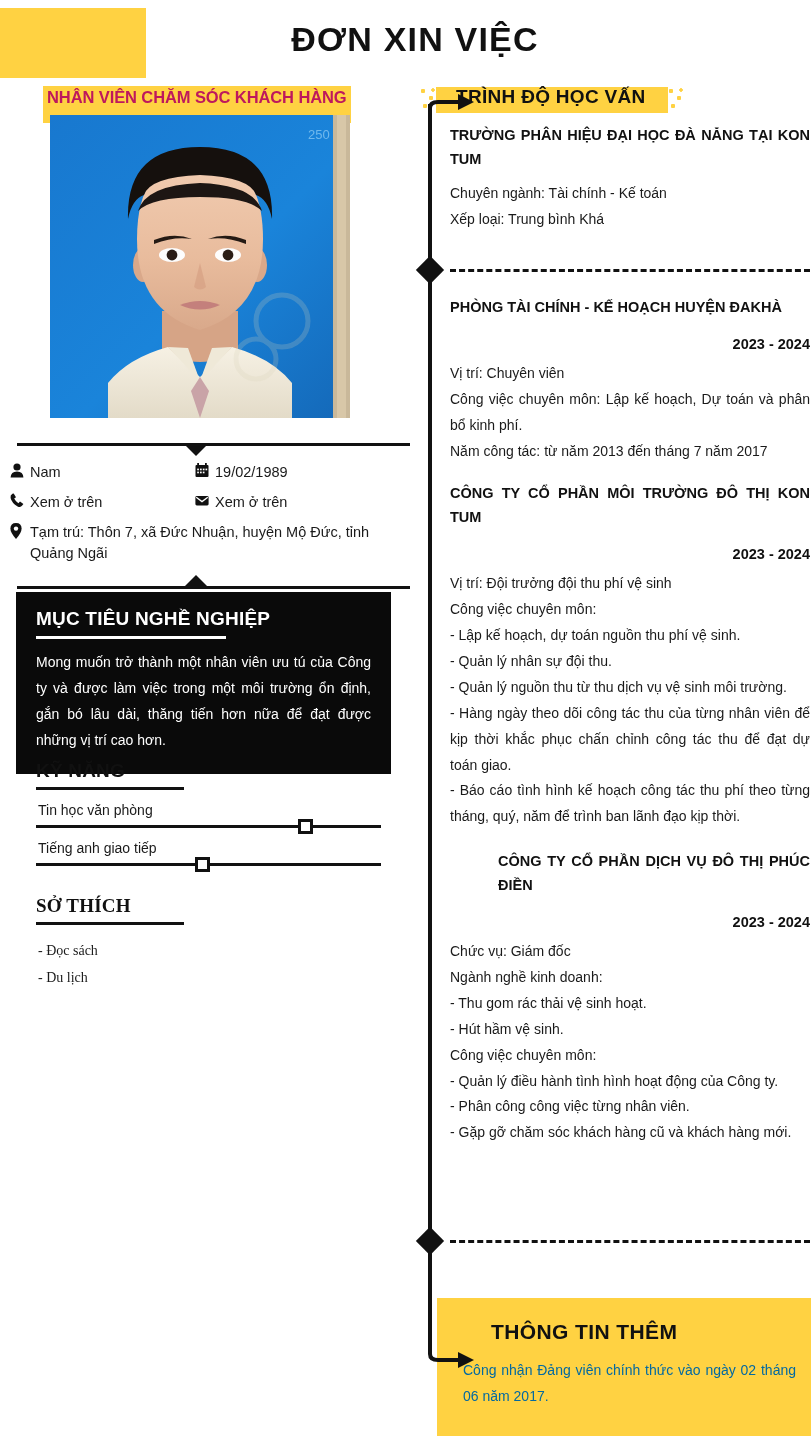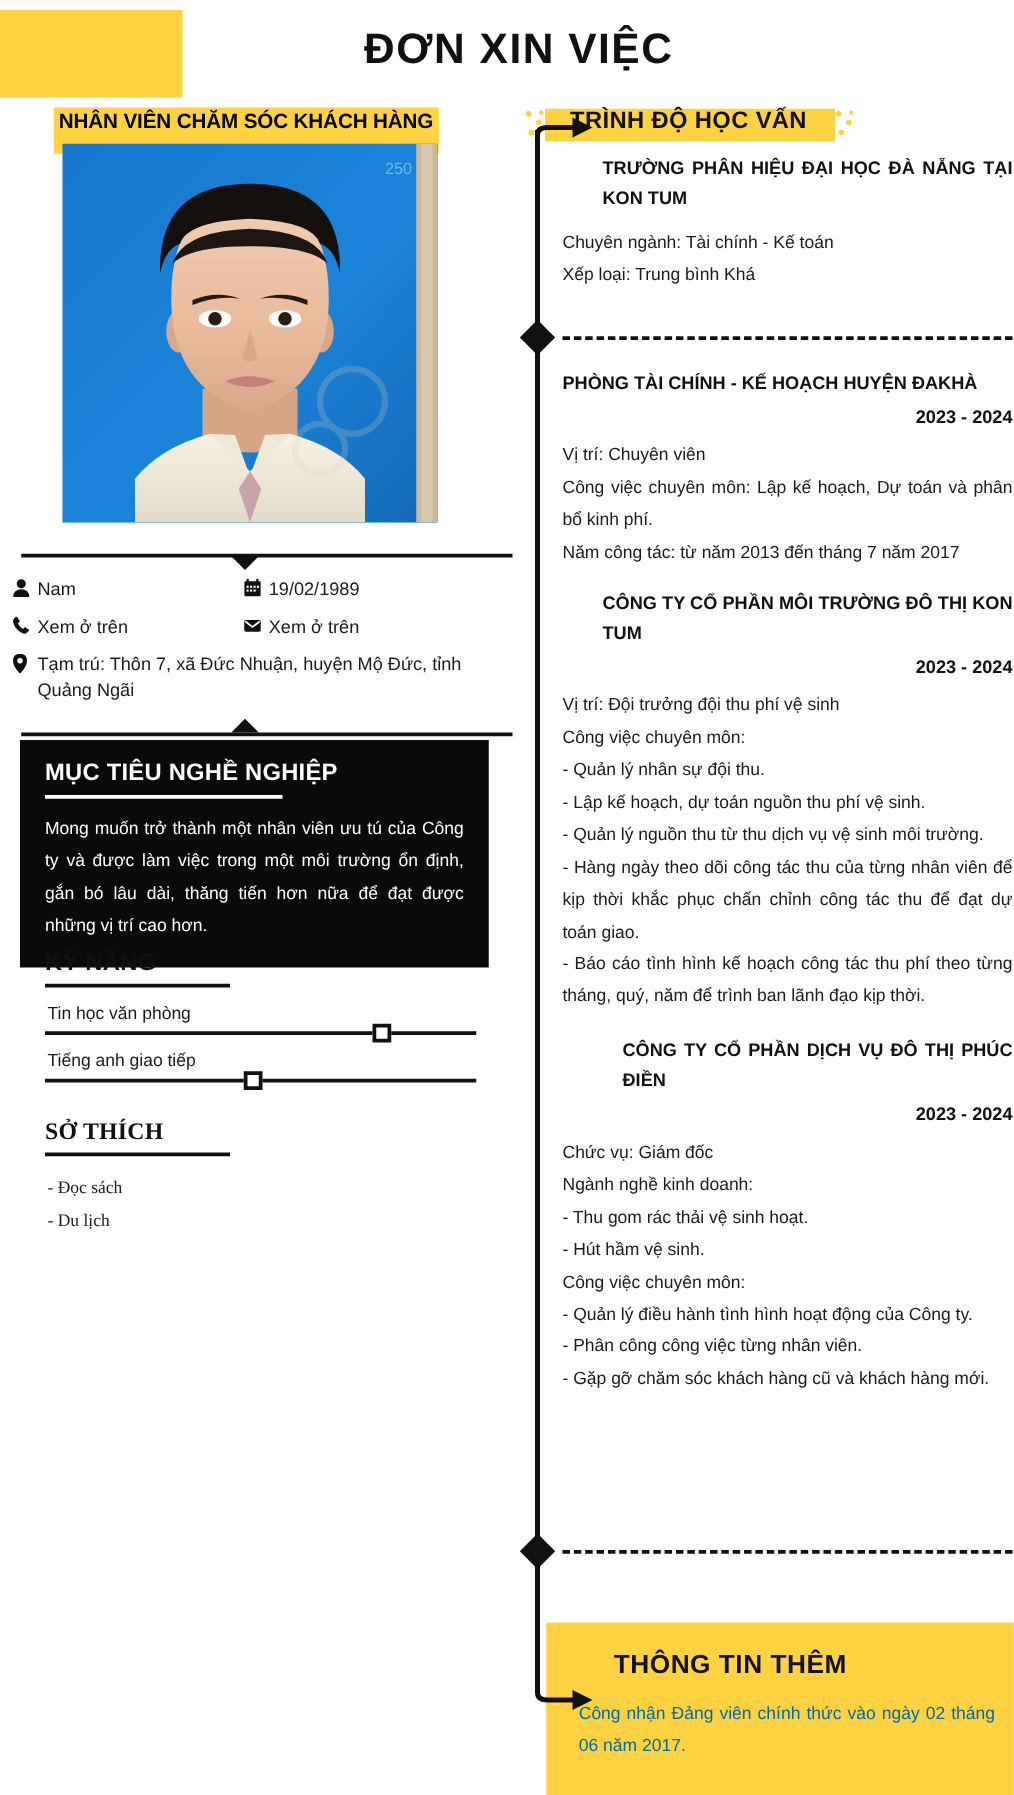--- a/index.html
+++ b/index.html
@@ -44,21 +44,21 @@
     width: 410px;
   }
   .job-title-banner {
     display: inline-block;
     margin-left: 43px;
     background: #ffd242;
     padding: 2px 4px 16px 4px;
     font-size: 16.5px;
     font-weight: bold;
     letter-spacing: -0.1px;
-    color: #000000;
+    color: #be185d;
     white-space: nowrap;
   }
   .photo-frame {
     position: absolute;
     left: 50px; top: 29px;
     width: 300px; height: 303px;
     overflow: hidden;
     background: #1a7fd4;
   }
   .photo-frame svg { display: block; }
@@ -267,27 +267,27 @@
   }
   .org {
     font-size: 14.5px;
     font-weight: bold;
     line-height: 1.65;
     color: #111;
     text-align: justify;
     text-align-last: left;
     margin-top: 8px;
   }
-  .org.justify-both { text-align: justify; margin-left: 32px; }
+  .org.justify-both { text-align: justify; }
   .years {
     font-size: 14.5px;
     font-weight: bold;
     color: #111;
     text-align: right;
-    margin-top: 6px;
+    margin-top: 16px;
   }
   .body-line {
     font-size: 14px;
     line-height: 1.85;
     color: #1a1a1a;
   }
   .body-line.just { text-align: justify; }
   .gap-sm { margin-top: 9px; }
 
   
@@ -545,22 +545,22 @@
         <div class="body-line just">Công việc chuyên môn: Lập kế hoạch, Dự toán và phân bổ kinh phí.</div>
         <div class="body-line">Năm công tác: từ năm 2013 đến tháng 7 năm 2017</div>
       </div>
 
       
       <div>
         <div class="org justify-both" style="margin-top:18px;">CÔNG TY CỔ PHẦN MÔI TRƯỜNG ĐÔ THỊ KON TUM</div>
         <div class="years">2023 - 2024</div>
         <div class="body-line gap-sm">Vị trí: Đội trưởng đội thu phí vệ sinh</div>
         <div class="body-line">Công việc chuyên môn:</div>
+        <div class="body-line">- Lập kế hoạch, dự toán nguồn thu phí vệ sinh.</div>
         <div class="body-line">- Quản lý nhân sự đội thu.</div>
-        <div class="body-line">- Lập kế hoạch, dự toán nguồn thu phí vệ sinh.</div>
         <div class="body-line just">- Quản lý nguồn thu từ thu dịch vụ vệ sinh môi trường.</div>
         <div class="body-line just">- Hàng ngày theo dõi công tác thu của từng nhân viên để kịp thời khắc phục chấn chỉnh công tác thu để đạt dự toán giao.</div>
         <div class="body-line just">- Báo cáo tình hình kế hoạch công tác thu phí theo từng tháng, quý, năm để trình ban lãnh đạo kịp thời.</div>
       </div>
 
       
       <div>
         <div class="org" style="margin-top:20px;margin-left:48px;">CÔNG TY CỔ PHẦN DỊCH VỤ ĐÔ THỊ PHÚC ĐIỀN</div>
         <div class="years">2023 - 2024</div>
         <div class="body-line gap-sm">Chức vụ: Giám đốc</div>

